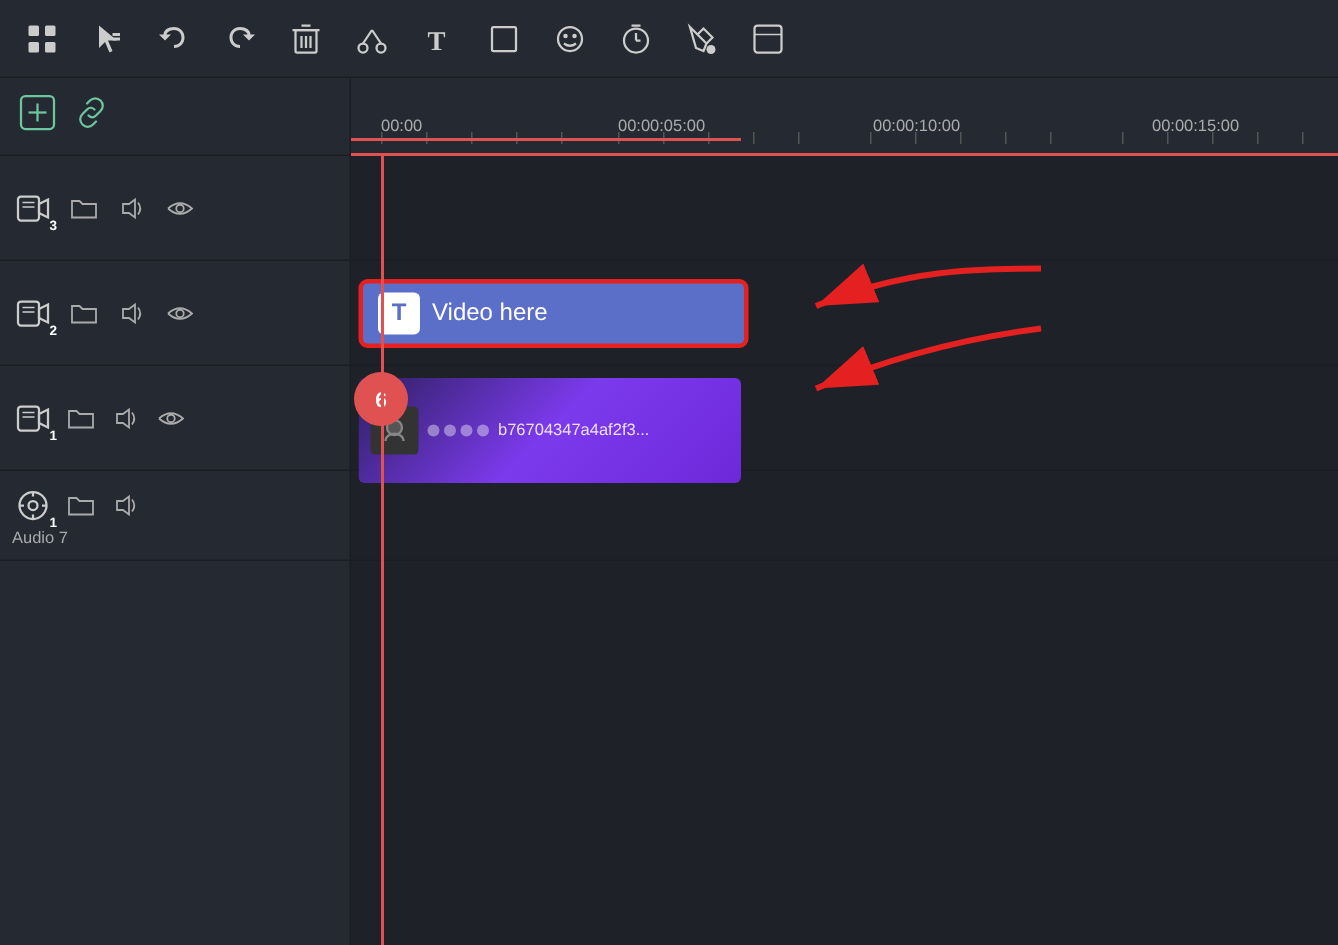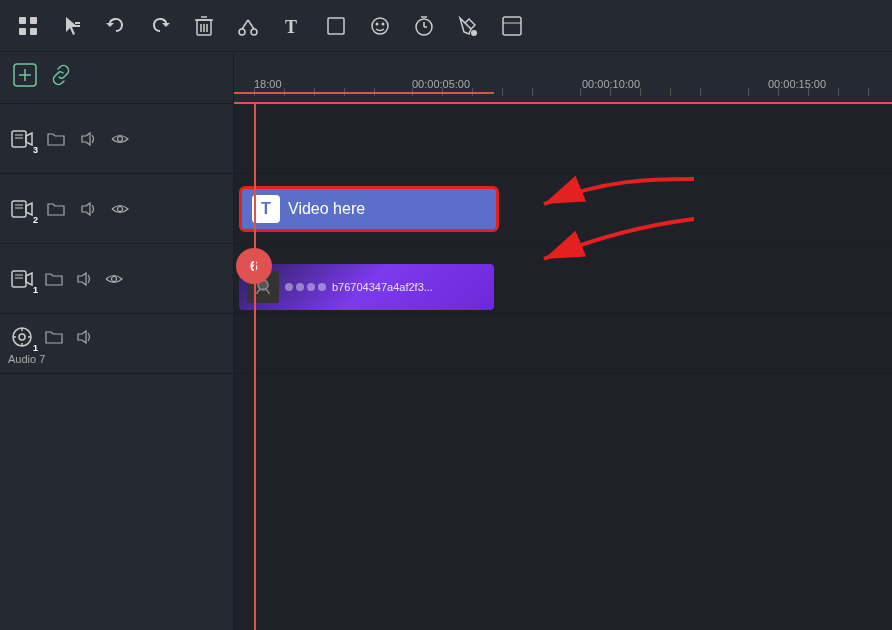--- a/index.html
+++ b/index.html
@@ -243,27 +243,26 @@
       font-size: 16px;
       font-weight: 400;
     }
 
     
     .video-clip {
       position: absolute;
       left: 5px;
       top: 8px;
       width: 255px;
-      height: 46px;
+      height: 70px;
       background: #eab308;
       border-radius: 4px;
       overflow: hidden;
       display: flex;
       align-items: center;
-      margin-top: 12px;
     }
 
     .video-clip-inner {
       width: 100%;
       height: 100%;
       background: linear-gradient(135deg, #2d2060 0%, #7c3aed 50%, #6d28d9 100%);
       display: flex;
       align-items: center;
       padding: 4px 8px;
       gap: 6px;
@@ -552,21 +551,21 @@
         </div>
         <div class="track-row-label">Audio 7</div>
       </div>
     </div>
   </div>
 
   <div class="timeline-area">
 
     <div class="timeline-ruler">
       <div class="ruler-ticks">
-        <span class="ruler-time" style="left: 20px;">18:00</span>
+        <span class="ruler-time" style="left: 20px;">00:00</span>
         <span class="ruler-time" style="left: 178px;">00:00:05:00</span>
         <span class="ruler-time" style="left: 348px;">00:00:10:00</span>
         <span class="ruler-time" style="left: 514px; margin-left: 20px;">00:00:15:00</span>
 
         <div class="ruler-tick" style="left: 20px;"></div>
         <div class="ruler-tick" style="left: 50px;"></div>
         <div class="ruler-tick" style="left: 80px;"></div>
         <div class="ruler-tick" style="left: 110px;"></div>
         <div class="ruler-tick" style="left: 140px;"></div>
         <div class="ruler-tick" style="left: 178px;"></div>

